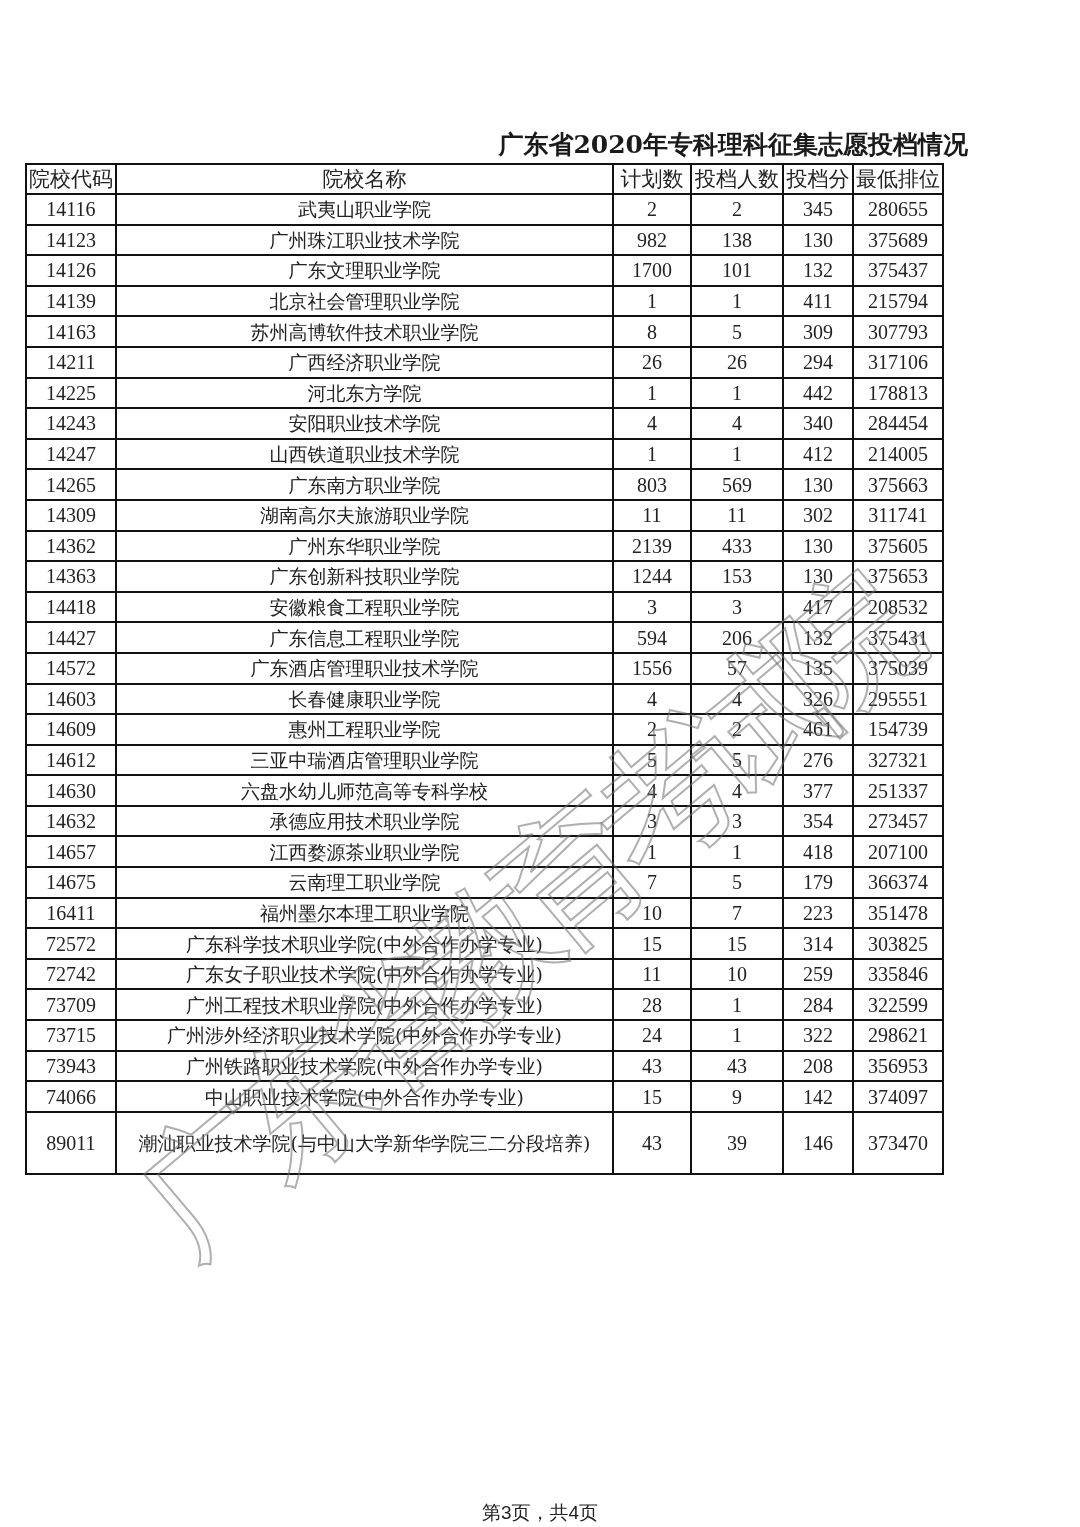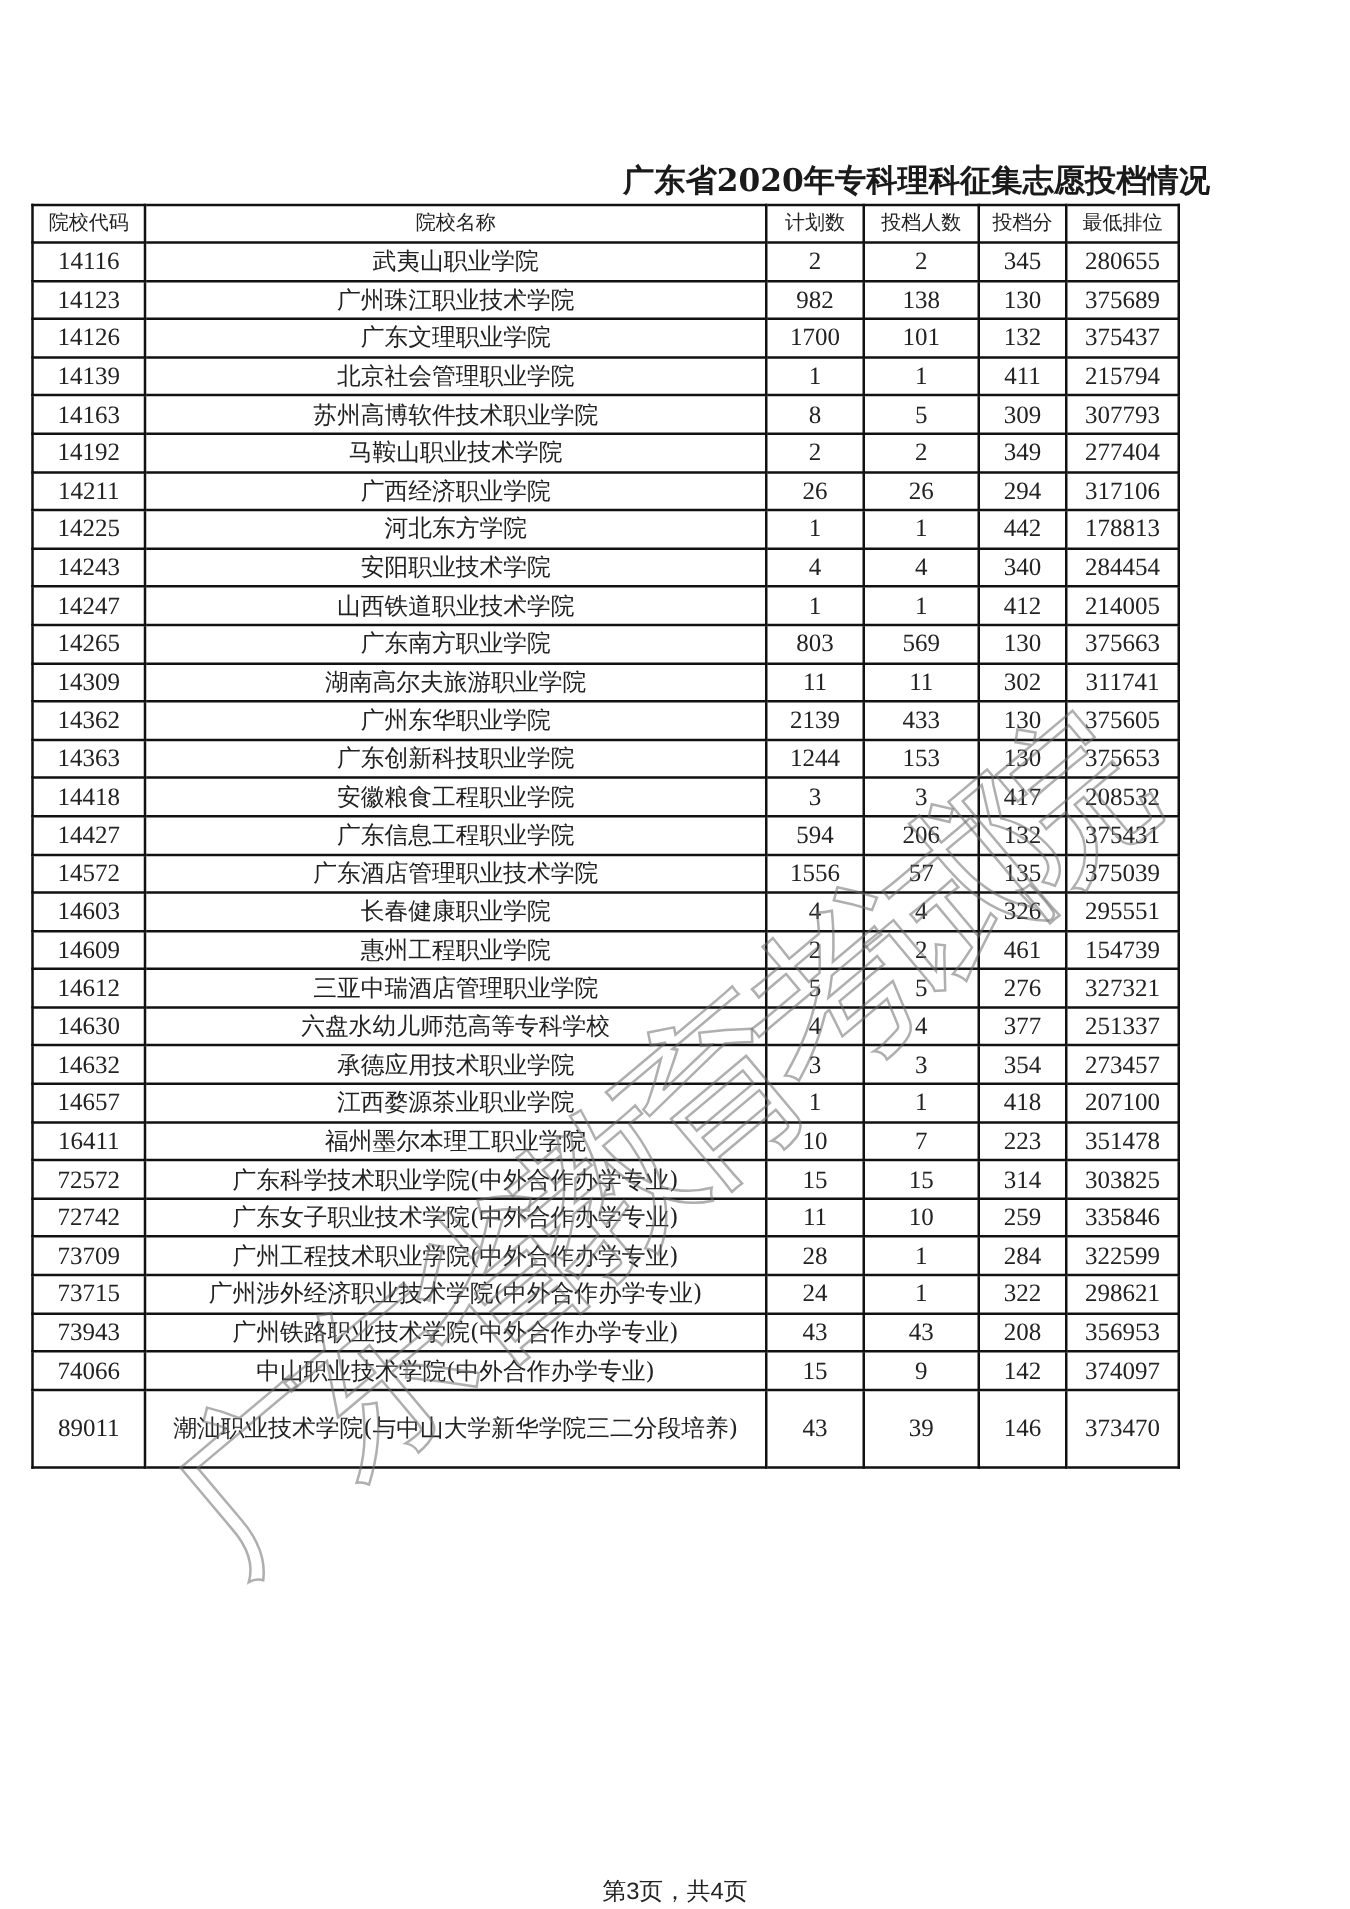--- a/index.html
+++ b/index.html
@@ -41,22 +41,22 @@
       vertical-align: middle;
       font-weight: normal;
       font-size: 20px;
       line-height: 22px;
       overflow: hidden;
       white-space: nowrap;
       color: #222;
     }
     table.grid th {
       height: 28px;
-      font-size: 16px;
-      font-family: Liberation Serif, serif;
+      font-size: 21px;
+      font-family: Liberation Sans, sans-serif;
       margin-top: 32px;
     }
     table.grid td {
       height: 28.6px;
     }
     table.grid td.name {
       font-family: "DejaVu Serif", serif;
       font-size: 19px;
       border-radius: 11px;
     }
@@ -161,28 +161,20 @@
       </tr>
       <tr>
         <td>14163</td>
         <td class="name">苏州高博软件技术职业学院</td>
         <td>8</td>
         <td>5</td>
         <td>309</td>
         <td>307793</td>
       </tr>
       <tr>
-        <td>14192</td>
-        <td class="name">马鞍山职业技术学院</td>
-        <td>2</td>
-        <td>2</td>
-        <td>349</td>
-        <td>277404</td>
-      </tr>
-      <tr>
         <td>14211</td>
         <td class="name">广西经济职业学院</td>
         <td>26</td>
         <td>26</td>
         <td>294</td>
         <td>317106</td>
       </tr>
       <tr>
         <td>14225</td>
         <td class="name">河北东方学院</td>
@@ -303,20 +295,28 @@
         <td>354</td>
         <td>273457</td>
       </tr>
       <tr>
         <td>14657</td>
         <td class="name">江西婺源茶业职业学院</td>
         <td>1</td>
         <td>1</td>
         <td>418</td>
         <td>207100</td>
+      </tr>
+      <tr>
+        <td>14675</td>
+        <td class="name">云南理工职业学院</td>
+        <td>7</td>
+        <td>5</td>
+        <td>179</td>
+        <td>366374</td>
       </tr>
       <tr>
         <td>16411</td>
         <td class="name">福州墨尔本理工职业学院</td>
         <td>10</td>
         <td>7</td>
         <td>223</td>
         <td>351478</td>
       </tr>
       <tr>

